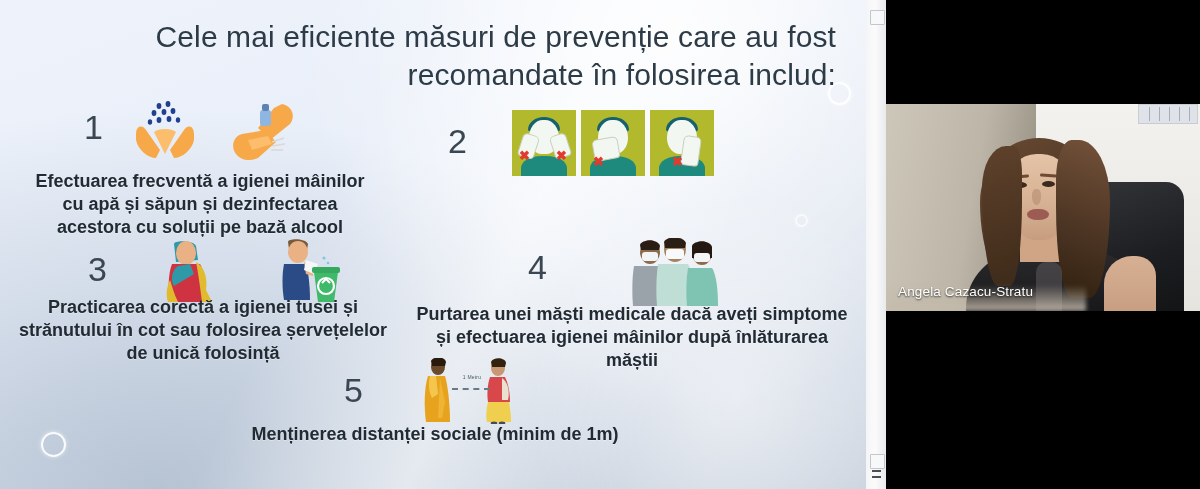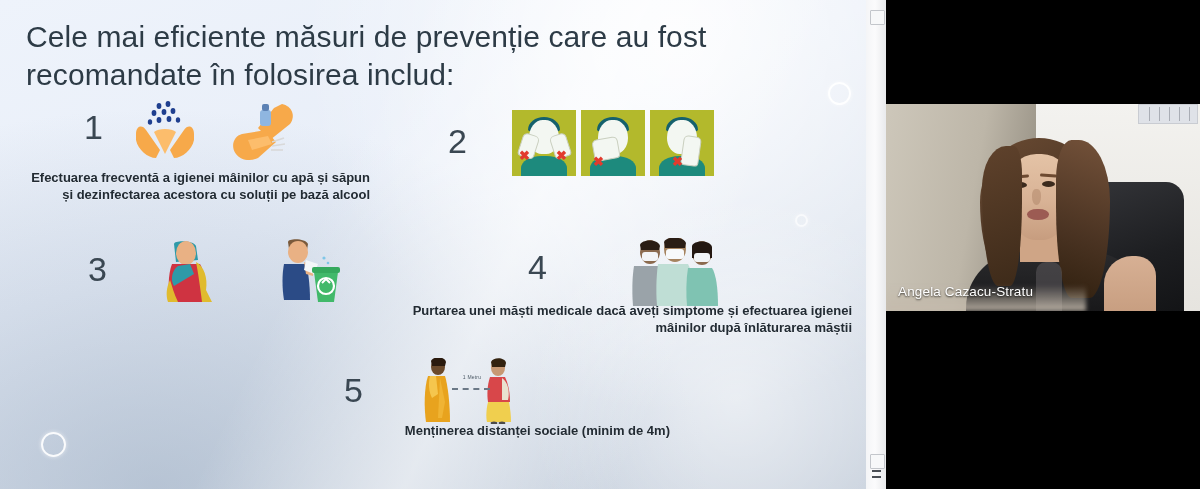--- a/index.html
+++ b/index.html
@@ -60,21 +60,21 @@
   }
   .ring-1 { left: 828px; top: 82px;  width: 19px; height: 19px; }
   .ring-2 { left: 41px;  top: 432px; width: 21px; height: 21px; }
   .ring-3 { left: 795px; top: 214px; width: 9px;  height: 9px; border-width: 2px; opacity: .7;}
 
   
   .slide-title {
     position: absolute;
     left: 26px; top: 18px;
     width: 810px;
-    text-align: left;
+    text-align: right;
     color: #2d3b46;
     font-size: 30px;
     line-height: 1.28;
     letter-spacing: .1px;
   }
   .slide-title .l2 { display:block; }
 
   
   .num {
     position: absolute;
@@ -85,24 +85,24 @@
   }
   .n1 { left: 84px;  top: 110px; }
   .n2 { left: 448px; top: 124px; }
   .n3 { left: 88px;  top: 252px; }
   .n4 { left: 528px; top: 250px; }
   .n5 { left: 344px; top: 373px; }
 
   
   .cap {
     position: absolute;
-    text-align: right;
+    text-align: center;
     color: #222b33;
     font-weight: bold;
-    font-size: 13px;
+    font-size: 18px;
     line-height: 1.27;
     text-shadow: 0 1px 0 rgba(255,255,255,0.35);
   }
   .cap1 { left: 30px;  top: 170px; width: 340px; }
   .cap2 { left: 404px; top: 194px; width: 440px; }
   .cap3 { left: 18px;  top: 296px; width: 370px; }
   .cap4 { left: 412px; top: 303px; width: 440px; }
   .cap5 { left: 200px; top: 423px; width: 470px; }
 
   
@@ -453,20 +453,21 @@
             <circle cx="44" cy="20" r="1.6"></circle>
               <circle cx="48" cy="25" r="1.3"></circle>
           </g>
           <path d="M34 34 L58 34 L54 64 L38 64 Z" fill="#41b96a"></path>
           <rect x="32" y="29" width="28" height="6" rx="2" fill="#35a95d"></rect>
           <circle cx="46" cy="48" r="8" fill="none" stroke="#ffffff" stroke-width="2.2"></circle>
           <path d="M42 45 L46 41 L50 45" fill="none" stroke="#ffffff" stroke-width="2"></path>
         </svg>
       </div>
 
+      <div class="cap cap3">Practicarea corectă a igienei tusei și strănutului în cot sau folosirea șervețelelor de unică folosință</div>
 
       <div class="num n4">4</div>
 
       <div class="ill ill-masks">
         <svg width="94" height="68" viewBox="0 0 94 68">
 
           <ellipse cx="22" cy="14" rx="10" ry="12" fill="#8b6a4e"></ellipse>
           <path d="M12 7 C14 1 30 1 32 8 L31 12 L13 12 Z" fill="#2a1d14"></path>
           <rect x="14" y="14" width="16" height="9" rx="3" fill="#f2f4f6"></rect>
           <path d="M6 28 C4 40 4 56 5 68 L40 68 C40 50 38 34 34 28 Z" fill="#9aa3a9"></path>
@@ -503,21 +504,21 @@
           <path d="M84 20 C90 24 92 34 90 42 L84 42 Z" fill="#e9e2d0"></path>
           <g fill="#4a4a4a">
             <ellipse cx="76" cy="65" rx="3.4" ry="1.6"></ellipse>
             <ellipse cx="84" cy="65" rx="3.4" ry="1.6"></ellipse>
           </g>
         </svg>
         <div class="dist-line"></div>
         <div class="dist-label">1 Metru</div>
       </div>
 
-      <div class="cap cap5">Menținerea distanței sociale (minim de 4m)</div>
+      <div class="cap cap5">Menținerea distanței sociale (minim de 1m)</div>
 
     </div>
   </div>
 
   <div class="app-strip">
     <div class="strip-btn top"></div>
     <div class="strip-btn bot"></div>
     <div class="strip-tick tick-a"></div>
     <div class="strip-tick tick-b"></div>
   </div>

